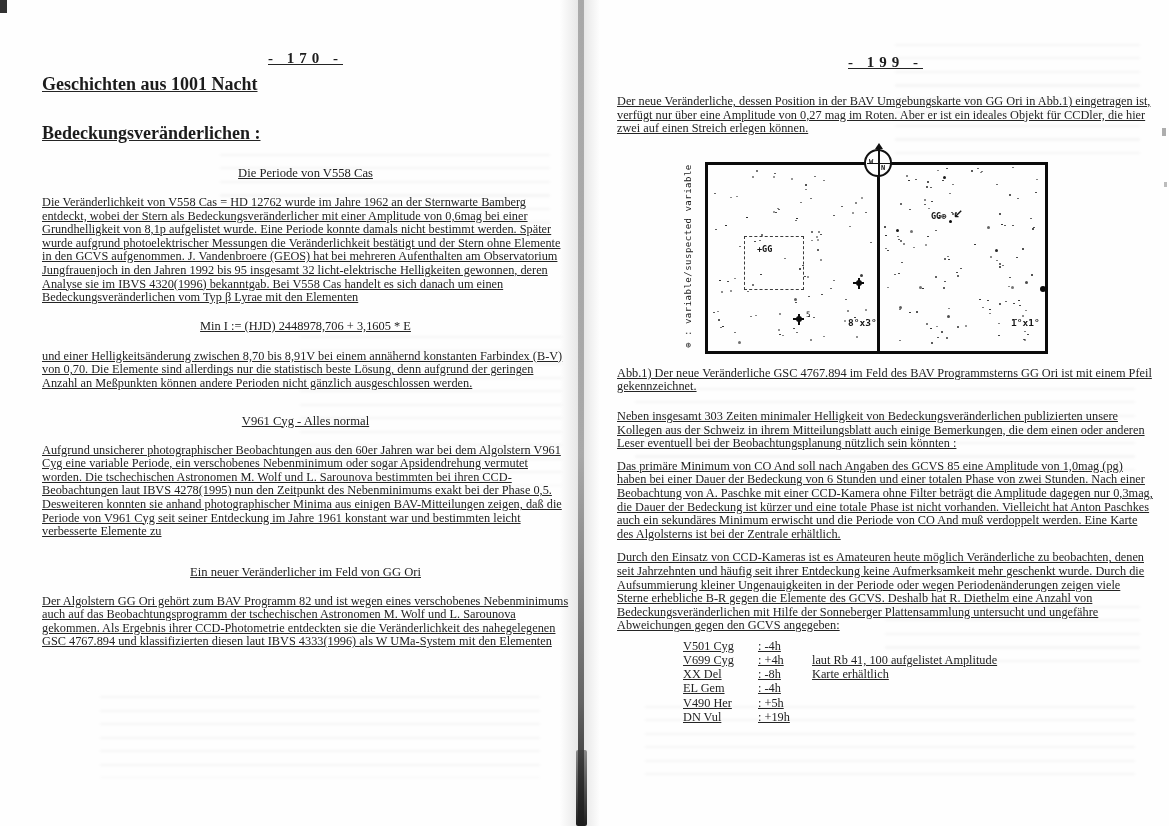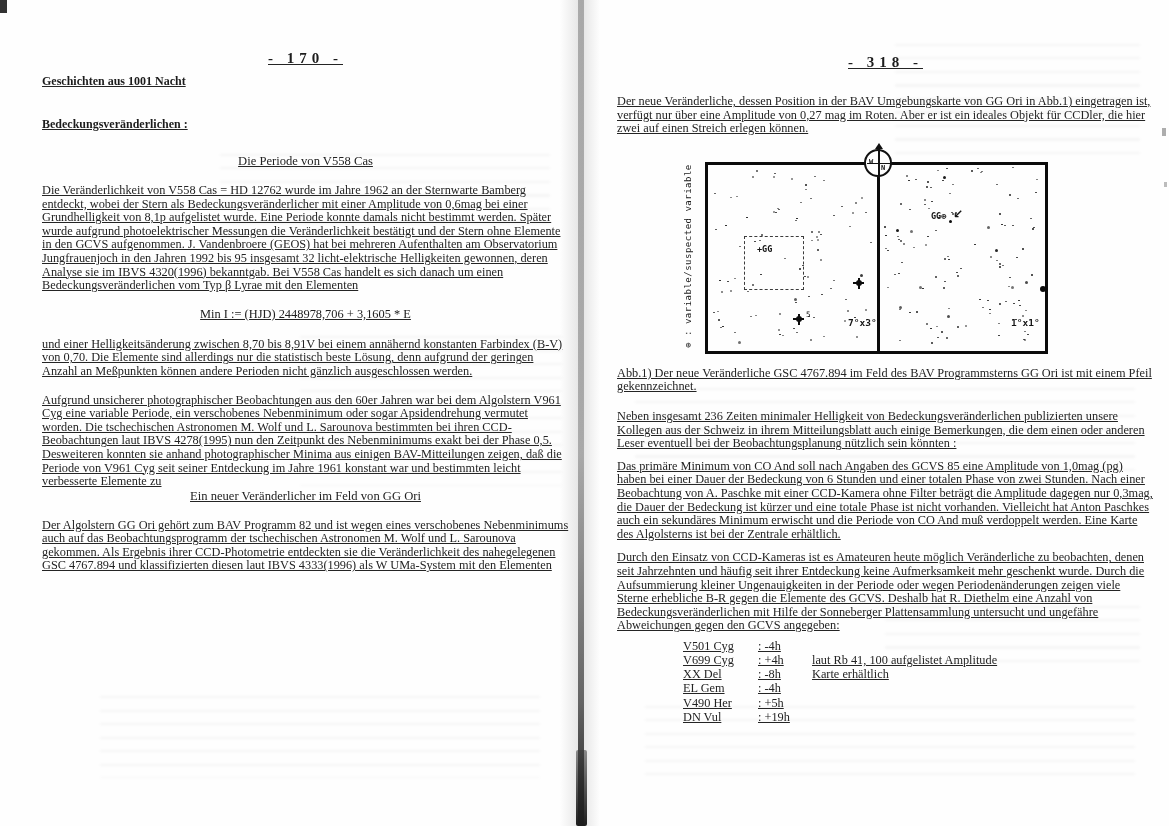--- a/index.html
+++ b/index.html
@@ -14,21 +14,21 @@
   #page-right{left:585px;width:584px;padding:48px 15px 0 32px;}
 
   .pagenum{
     text-align:center;font-weight:bold;font-size:15px;letter-spacing:5px;
     color:#1d1d1d;margin:0;
   }
   .h-sans{
     font-family:"Liberation Sans", sans-serif;font-weight:bold;font-size:15.5px;
     color:#161616;margin:16px 0 0 0;letter-spacing:.2px;
   }
-  .h-serif-bold{font-weight:bold;font-size:12px;color:#1c1c1c;margin:0;}
+  .h-serif-bold{font-weight:bold;font-size:18px;color:#1c1c1c;margin:0;}
   .h-center{font-size:12.6px;text-align:center;margin:0;color:#222;}
   .para{font-size:12.3px;line-height:13.6px;margin:0;color:#232323;text-align:left;}
   .formula{font-size:12.4px;text-align:center;margin:0;color:#202020;}
 
   
   .fig{position:relative;height:206px;width:537px;margin-top:18px;}
   .fig *{box-sizing:border-box;}
   .side-label{
     position:absolute;left:71px;top:102px;transform:translate(-50%,-50%) rotate(-90deg);
     font-family:"DejaVu Sans Mono", monospace;font-size:9px;letter-spacing:.5px;
@@ -105,33 +105,34 @@
 
   <p class="pagenum">-  170  -</p>
   <p class="h-serif-bold" style="margin-top:7px;">Geschichten aus 1001 Nacht</p>
   <p class="h-serif-bold" style="margin-top:28px;">Bedeckungsveränderlichen :</p>
 
   <p class="h-center" style="margin-top:22px;">Die Periode von V558 Cas</p>
   <p class="para" style="margin-top:15px;">Die Veränderlichkeit von V558 Cas = HD 12762 wurde im Jahre 1962 an der Sternwarte Bamberg entdeckt, wobei der Stern als Bedeckungsveränderlicher mit einer Amplitude von 0,6mag bei einer Grundhelligkeit von 8,1p aufgelistet wurde. Eine Periode konnte damals nicht bestimmt werden. Später wurde aufgrund photoelektrischer Messungen die Veränderlichkeit bestätigt und der Stern ohne Elemente in den GCVS aufgenommen. J. Vandenbroere (GEOS) hat bei mehreren Aufenthalten am Observatorium Jungfrauenjoch in den Jahren 1992 bis 95 insgesamt 32 licht-elektrische Helligkeiten gewonnen, deren Analyse sie im IBVS 4320(1996) bekanntgab. Bei V558 Cas handelt es sich danach um einen Bedeckungsveränderlichen vom Typ β Lyrae mit den Elementen</p>
   <p class="formula" style="margin-top:14px;">Min I := (HJD) 2448978,706 + 3,1605 * E</p>
   <p class="para" style="margin-top:16px;">und einer Helligkeitsänderung zwischen 8,70 bis 8,91V bei einem annähernd konstanten Farbindex (B-V) von 0,70. Die Elemente sind allerdings nur die statistisch beste Lösung, denn aufgrund der geringen Anzahl an Meßpunkten können andere Perioden nicht gänzlich ausgeschlossen werden.</p>
 
+  <p class="h-center" style="margin-top:23px;">V961 Cyg - Alles normal</p>
   <p class="para" style="margin-top:15px;">Aufgrund unsicherer photographischer Beobachtungen aus den 60er Jahren war bei dem Algolstern V961 Cyg eine variable Periode, ein verschobenes Nebenminimum oder sogar Apsidendrehung vermutet worden. Die tschechischen Astronomen M. Wolf und  L. Sarounova bestimmten bei ihren CCD-Beobachtungen laut IBVS 4278(1995) nun den Zeitpunkt des Nebenminimums exakt bei der Phase 0,5. Desweiteren konnten sie anhand photographischer Minima aus einigen BAV-Mitteilungen zeigen, daß die Periode von V961 Cyg seit seiner Entdeckung im Jahre 1961 konstant war und bestimmten leicht verbesserte Elemente zu</p>
 
-  <p class="h-center" style="">Ein neuer Veränderlicher im Feld von GG Ori</p>
+  <p class="h-center" style="margin-top:26px;">Ein neuer Veränderlicher im Feld von GG Ori</p>
   <p class="para" style="margin-top:15px;">Der Algolstern GG Ori gehört zum BAV Programm 82 und ist wegen eines verschobenes Nebenminimums auch auf das Beobachtungsprogramm der tschechischen Astronomen M. Wolf und L. Sarounova gekommen. Als Ergebnis ihrer CCD-Photometrie entdeckten sie die Veränderlichkeit des nahegelegenen GSC 4767.894 und klassifizierten diesen laut IBVS 4333(1996) als W UMa-System mit den Elementen</p>
 </div>
 
 <div class="page" id="page-right">
   <div class="bleed" style="left:310px;top:38px;width:245px;height:120px;"></div>
   <div class="bleed" style="left:50px;top:382px;width:500px;height:108px;"></div>
   <div class="bleed" style="left:300px;top:600px;width:255px;height:60px;"></div>
   <div class="bleed" style="left:60px;top:700px;width:490px;height:76px;"></div>
 
-  <p class="pagenum">-  318  -</p>
+  <p class="pagenum">-  199  -</p>
   <p class="para" style="margin-top:24px;">Der neue Veränderliche, dessen Position in der BAV Umgebungskarte von GG Ori in Abb.1) eingetragen ist, verfügt nur über eine Amplitude von 0,27 mag im Roten. Aber er ist ein ideales Objekt für CCDler, die hier zwei auf einen Streich erlegen können.</p>
 
   <div class="fig">
     <span class="side-label">⊕ : variable/suspected variable</span>
     <div class="chart-box"></div>
     <div class="divider"></div>
     <div class="starfield" id="stars-left">
         <i style="position: absolute; border-radius: 50%; background: rgb(20, 20, 20); left: 83px; top: 161px; width: 1.5px; height: 1.5px; opacity: 0.86;"></i>
         <i style="position: absolute; border-radius: 50%; background: rgb(20, 20, 20); left: 110px; top: 92px; width: 2px; height: 2px; opacity: 0.62;"></i>
         <i style="position: absolute; border-radius: 50%; background: rgb(20, 20, 20); left: 36px; top: 50px; width: 1.5px; height: 1.5px; opacity: 1;"></i>
@@ -354,31 +355,31 @@
         <i class="cv"></i>
         <i class="ch"></i>
         <i class="cd"></i>
       </span>
     <span class="cross cross-b">
         <i class="cv"></i>
         <i class="ch"></i>
         <i class="cd"></i>
       </span>
     <span class="fig-label label5">5</span>
-    <span class="fig-label scale scale-left">7°x3°</span>
+    <span class="fig-label scale scale-left">8°x3°</span>
     <span class="fig-label gg-right">GG⊕</span>
     <span class="target-dot"></span>
     <span class="fig-label arrow">↙</span>
     <span class="big-dot"></span>
     <span class="fig-label scale scale-right">1°x1°</span>
   </div>
 
   <p class="para" style="margin-top:7px;">Abb.1) Der neue Veränderliche GSC 4767.894 im Feld des BAV Programmsterns GG Ori ist mit einem Pfeil gekennzeichnet.</p>
 
-  <p class="para" style="margin-top:16px;">Neben insgesamt 236 Zeiten minimaler Helligkeit von Bedeckungsveränderlichen publizierten unsere Kollegen aus der Schweiz in ihrem Mitteilungsblatt auch einige Bemerkungen, die dem einen oder anderen Leser eventuell bei der Beobachtungsplanung nützlich sein könnten :</p>
+  <p class="para" style="margin-top:16px;">Neben insgesamt 303 Zeiten minimaler Helligkeit von Bedeckungsveränderlichen publizierten unsere Kollegen aus der Schweiz in ihrem Mitteilungsblatt auch einige Bemerkungen, die dem einen oder anderen Leser eventuell bei der Beobachtungsplanung nützlich sein könnten :</p>
   <p class="para" style="margin-top:9px;">Das primäre Minimum von CO And soll nach Angaben des GCVS 85 eine Amplitude von 1,0mag (pg) haben bei einer Dauer der Bedeckung von 6 Stunden und einer totalen Phase von zwei Stunden. Nach einer Beobachtung von A. Paschke mit einer CCD-Kamera ohne Filter beträgt die Amplitude dagegen nur 0,3mag, die Dauer der Bedeckung ist kürzer und eine totale Phase ist nicht vorhanden. Vielleicht hat Anton Paschkes auch ein sekundäres Minimum erwischt und die Periode von CO And muß verdoppelt werden. Eine Karte des Algolsterns ist bei der Zentrale erhältlich.</p>
   <p class="para" style="margin-top:10px;">Durch den Einsatz von CCD-Kameras ist es Amateuren heute möglich Veränderliche zu beobachten, denen seit Jahrzehnten und häufig seit ihrer Entdeckung keine Aufmerksamkeit mehr geschenkt wurde. Durch die Aufsummierung kleiner Ungenauigkeiten in der Periode oder wegen Periodenänderungen zeigen viele Sterne erhebliche B-R gegen die Elemente des GCVS. Deshalb hat R. Diethelm eine Anzahl von Bedeckungsveränderlichen mit Hilfe der Sonneberger Plattensammlung untersucht und ungefähre Abweichungen gegen den GCVS angegeben:</p>
 
   <div class="dev-table">
     <div class="dev-row">
         <span class="dev-star">V501 Cyg</span>
         <span class="dev-off">: -4h</span>
         <span class="dev-note"></span>
       </div>
     <div class="dev-row">

